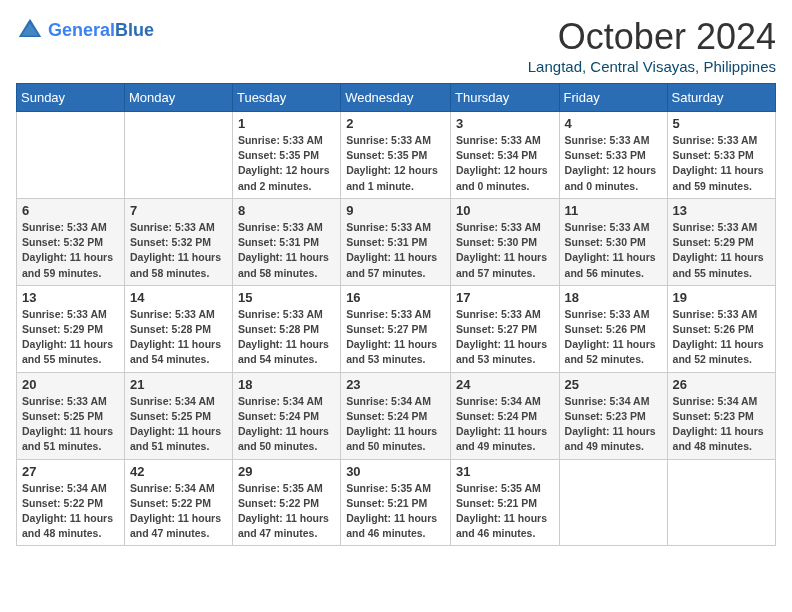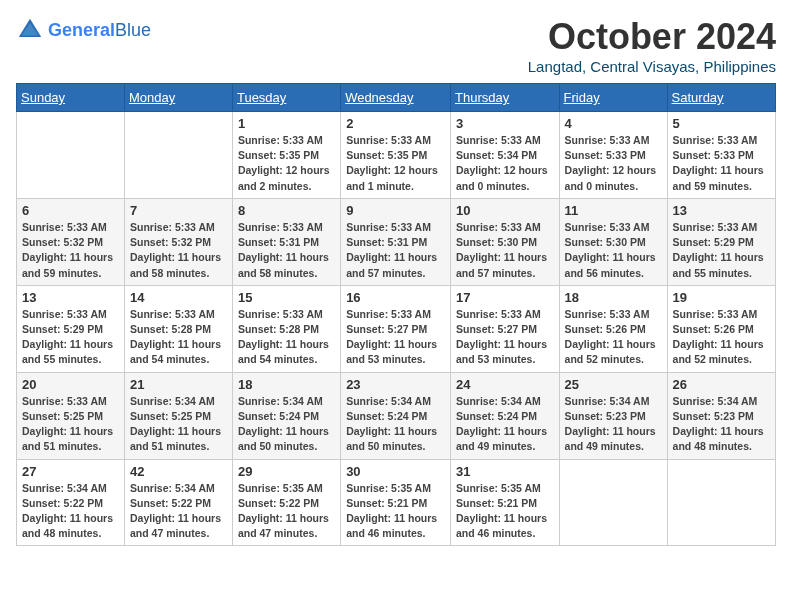--- a/index.html
+++ b/index.html
@@ -23,41 +23,40 @@
     }
     .logo-icon {
       width: 28px;
       height: 28px;
     }
     .title-block {
       text-align: right;
     }
     .month-title {
       font-size: 36px;
-      font-weight: bold;
+      font-weight: normal;
       color: #333;
     }
     .location-title {
       font-size: 15px;
       color: #0c4a6e;
     }
     .calendar {
       width: 100%;
       border-collapse: collapse;
       font-size: 11px;
     }
     .calendar thead th {
       background-color: #2a6db5;
       color: #fff;
       padding: 6px 4px;
       text-align: left;
       font-size: 13px;
       font-weight: normal;
       border: 1px solid #1a5a9a;
-      text-decoration: underline;
     }
     .calendar tbody td {
       vertical-align: top;
       border: 1px solid #ccc;
       padding: 4px 5px;
       width: 113px;
       min-height: 80px;
       background: #fff;
     }
     .calendar tbody tr:nth-child(even) td {
@@ -83,21 +82,21 @@
 </head>
 <body>
 
 <div class="header">
   <div class="logo">
     <svg class="logo-icon" viewBox="0 0 40 40" xmlns="http://www.w3.org/2000/svg">
       <polygon points="20,4 36,30 4,30" fill="#2a6db5"></polygon>
       <polygon points="20,10 32,28 8,28" fill="#5a9fd4" opacity="0.5"></polygon>
     </svg>
     <div>
-      <span style="font-size:18px;font-weight:bold;color:#3b82f6;">General</span><span style="font-size:18px;font-weight:normal;color:#2a6db5;">Blue</span>
+      <span style="font-size:18px;font-weight:bold;color:#3b82f6;">General</span><span style="font-size:18px;font-weight:bold;color:#2a6db5;">Blue</span>
     </div>
   </div>
   <div class="title-block">
     <div class="month-title">October 2024</div>
     <div class="location-title">Langtad, Central Visayas, Philippines</div>
   </div>
 </div>
 
 <table class="calendar">
   <thead>

